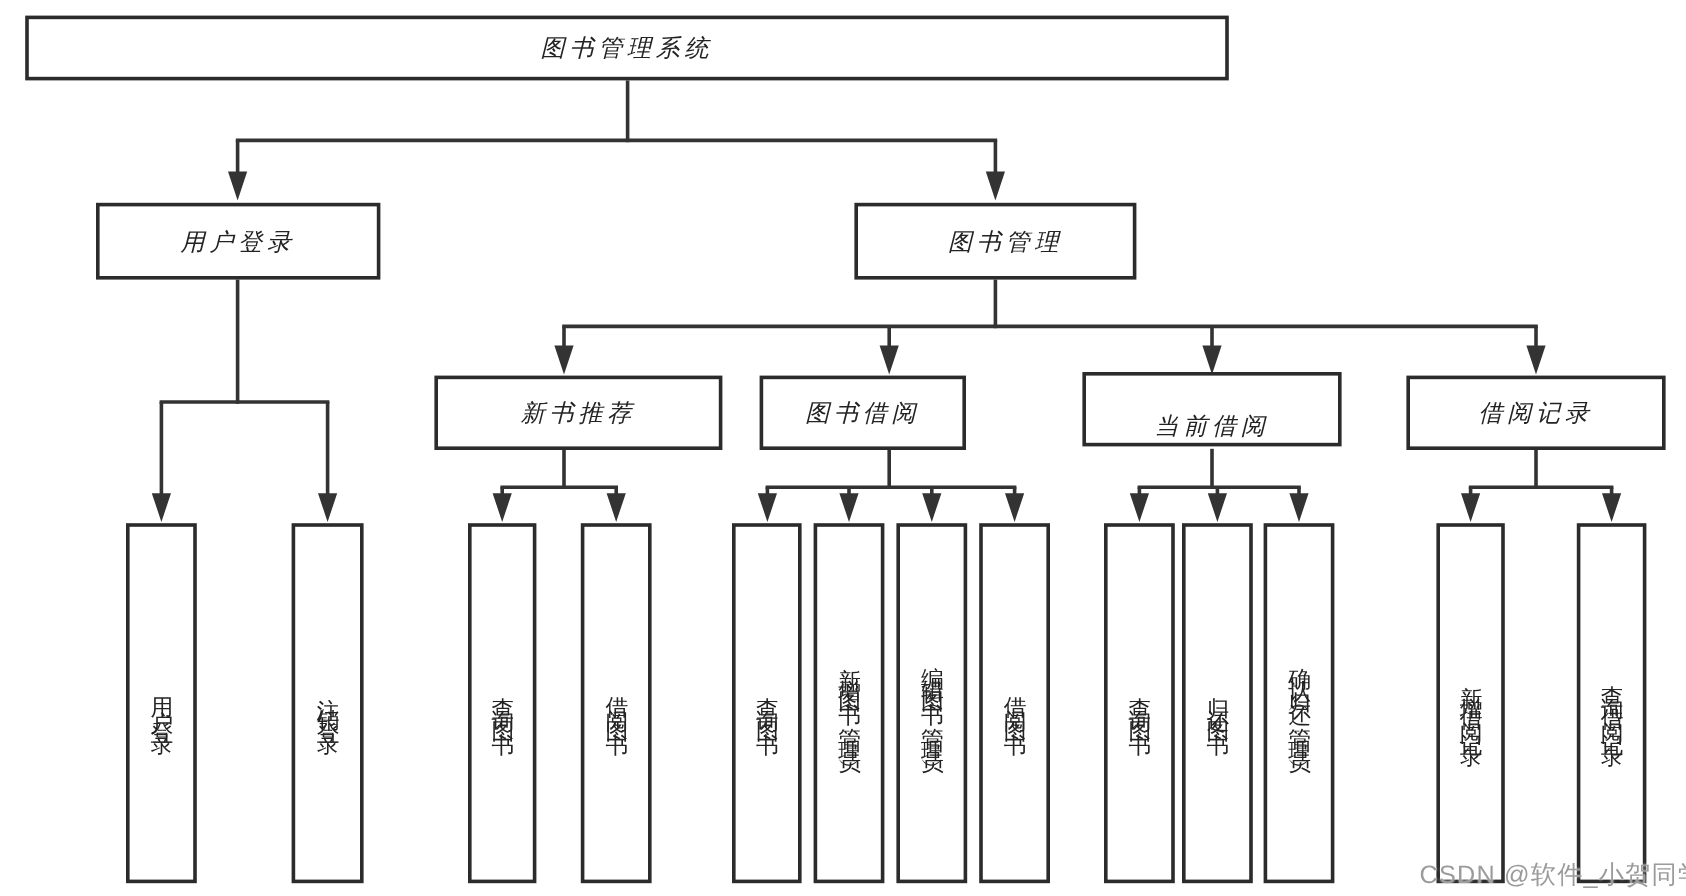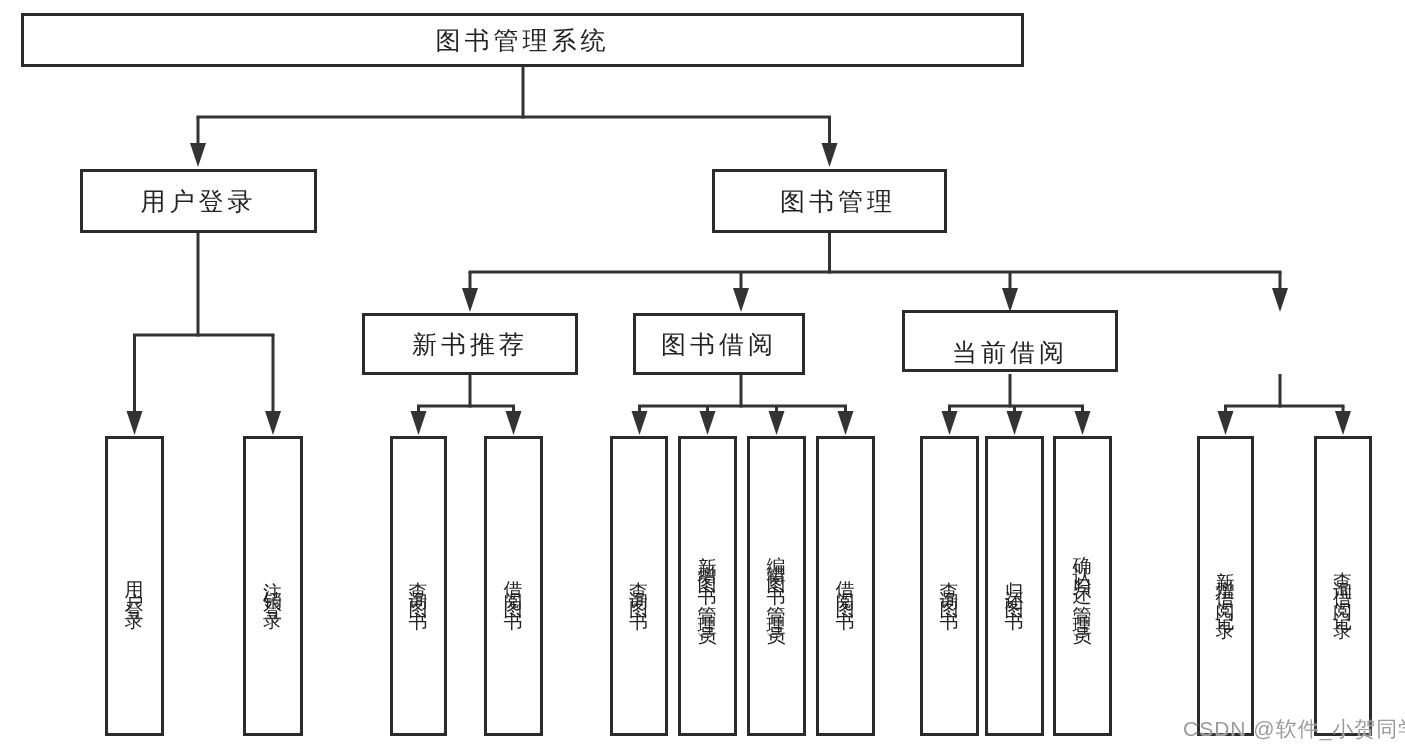--- a/index.html
+++ b/index.html
@@ -30,37 +30,38 @@
   .box {
     position: absolute;
     box-sizing: border-box;
     background: #ffffff;
     border: 3px solid var(--box-border);
     display: flex;
     align-items: center;
     justify-content: center;
   }
   .h-box span {
-    font-size: 25px;
+    font-size: 20px;
     letter-spacing: 4px;
     white-space: nowrap;
+    font-style: italic;
   }
   .v-box span {
     writing-mode: vertical-rl;
     text-orientation: mixed;
     font-size: 19px;
     letter-spacing: 10px;
     line-height: 1;
     white-space: nowrap;
   }
   
   .n-root   { left: 21px;   top: 13px;  width: 1003px; height: 54px; }
   .n-login  { left: 80px;   top: 169px; width: 237px;  height: 64px; }
   .n-mgmt   { left: 712px;  top: 169px; width: 235px;  height: 64px; padding-left: 17px; }
-  .n-rec    { left: 362px;  top: 313px; width: 216px;  height: 62px; }
+  .n-rec    { left: 362px;  top: 313px; width: 240px;  height: 62px; }
   .n-bb     { left: 633px;  top: 313px; width: 172px;  height: 62px; }
   .n-cb     { left: 902px;  top: 310px; width: 216px;  height: 62px; align-items: flex-end; }
   .n-br     { left: 1172px; top: 313px; width: 216px;  height: 62px; }
   .leaf { top: 436px; height: 300px; }
   .n-l-login   { left: 105px;  width: 59px; }
   .n-l-logout  { left: 243px;  width: 60px; }
   .n-rec-q     { left: 390px;  width: 57px; }
   .n-rec-b     { left: 484px;  width: 59px; }
   .n-bb-q      { left: 610px;  width: 58px; }
   .n-bb-add    { left: 678px;  width: 59px; }
@@ -163,20 +164,23 @@
 
   <div class="box h-box n-rec">
     <span>新书推荐</span>
   </div>
   <div class="box h-box n-bb">
     <span>图书借阅</span>
   </div>
   <div class="box h-box n-cb">
     <span>当前借阅</span>
   </div>
+  <div class="box h-box n-br">
+    <span>借阅记录</span>
+  </div>
 
   <div class="box v-box leaf n-l-login">
     <span>用户登录</span>
   </div>
   <div class="box v-box leaf n-l-logout">
     <span>注销登录</span>
   </div>
 
   <div class="box v-box leaf n-rec-q">
     <span>查询图书</span>

